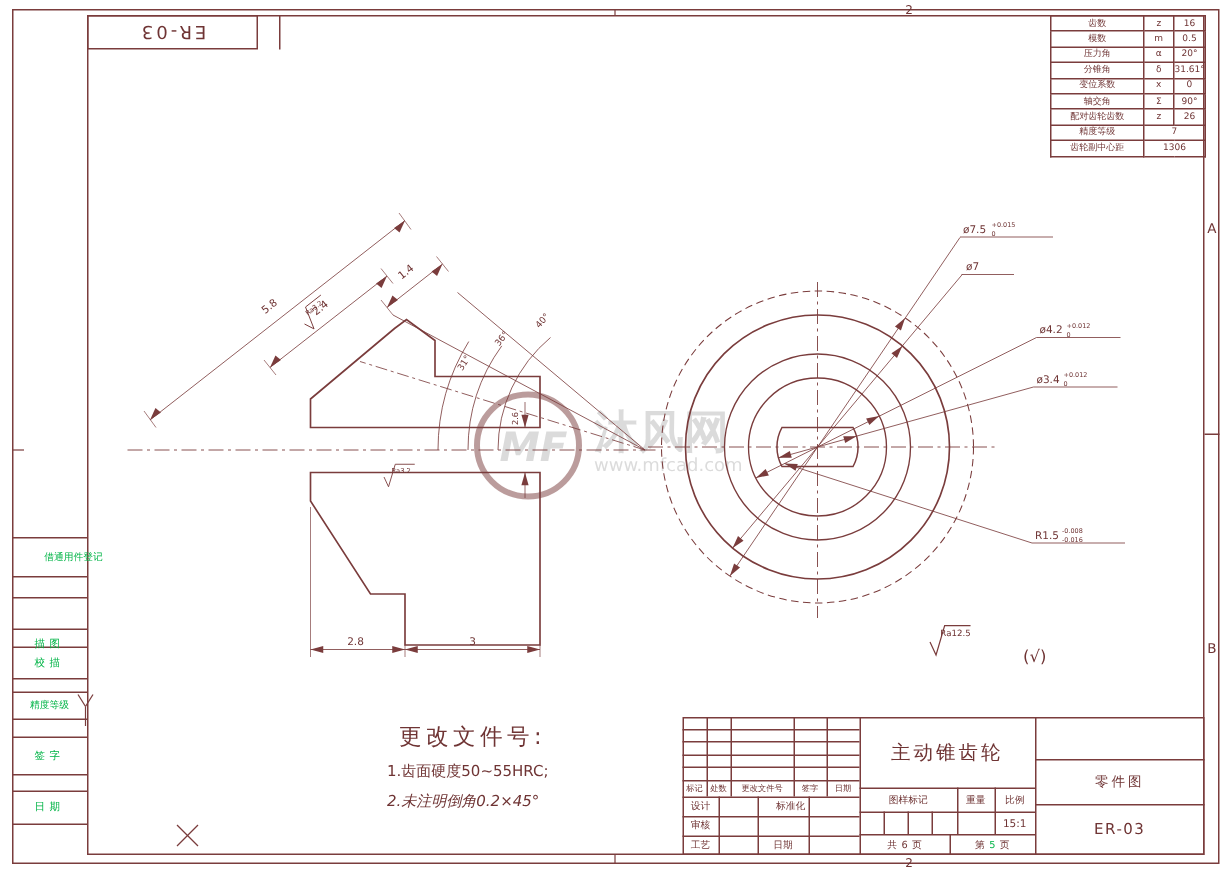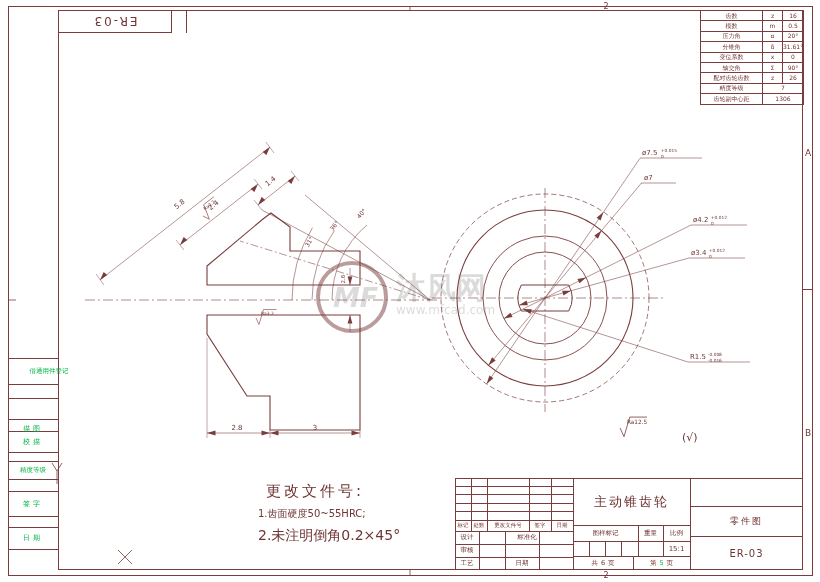--- a/index.html
+++ b/index.html
@@ -258,21 +258,21 @@
   <tr>
         <td>齿轮副中心距</td>
         <td colspan="2">1306</td>
       </tr>
 </tbody>
   </table>
 
 <div>
   <div class="abs tbtxt" style="left:266px;top:482px;font-size:15px;letter-spacing:3px;">更改文件号:</div>
   <div class="abs tbtxt" style="left:258px;top:507px;font-size:10px;">1.齿面硬度50~55HRC;</div>
-  <div class="abs tbtxt" style="left:258px;top:527px;font-size:14px;">2.未注明倒角0.2×45°</div>
+  <div class="abs tbtxt" style="left:258px;top:527px;font-size:10px;font-style:italic;">2.未注明倒角0.2×45°</div>
 </div>
 
 <div class="abs bord" style="left:455px;top:478px;width:348px;height:92px;"></div>
 <div>
   <div class="vl" style="left:573px;top:478px;height:92px;"></div>
   <div class="vl" style="left:690px;top:478px;height:92px;"></div>
 
   <div class="hl" style="left:455px;top:486px;width:118px;"></div>
   <div class="hl" style="left:455px;top:494px;width:118px;"></div>
   <div class="hl" style="left:455px;top:503px;width:118px;"></div>

